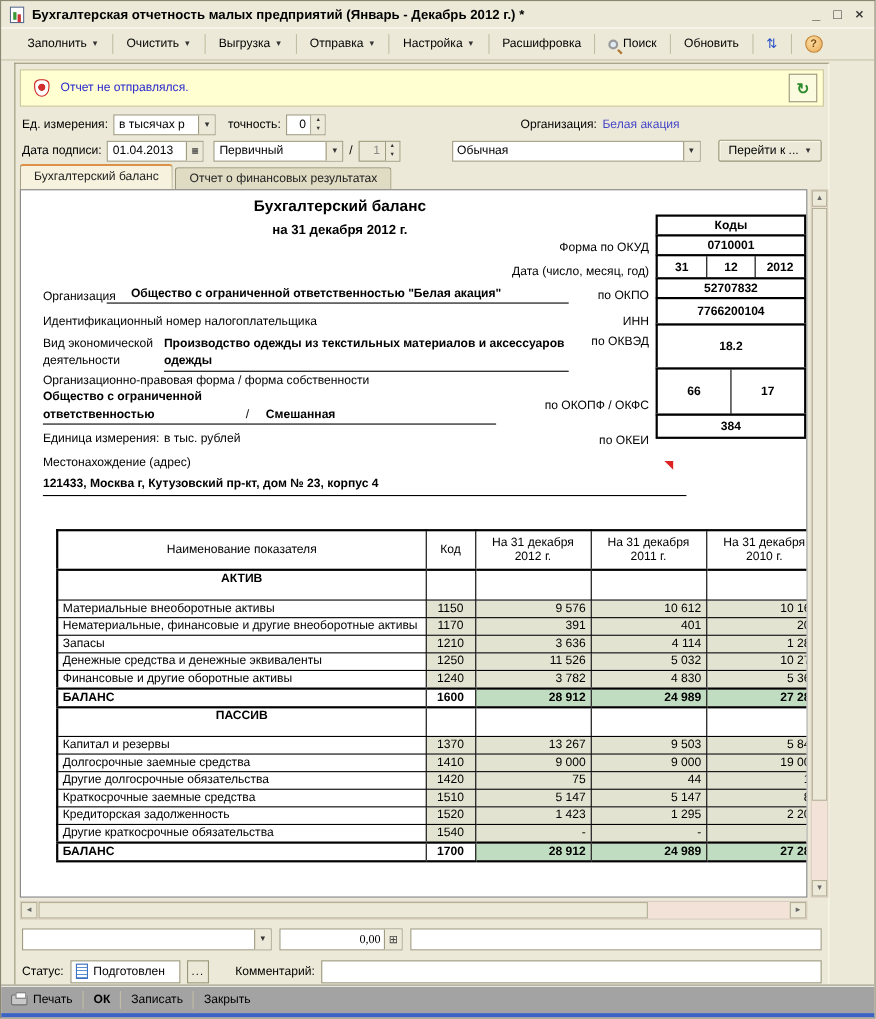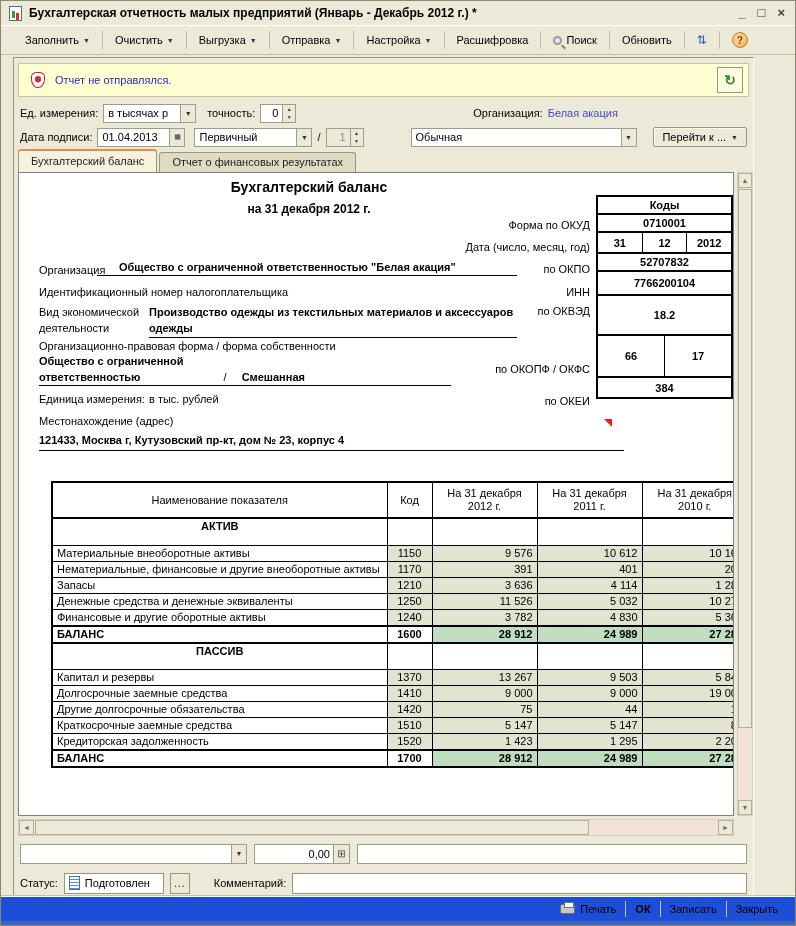--- a/index.html
+++ b/index.html
@@ -119,39 +119,39 @@
   .hscroll-row { display:flex; margin:3px 0 0 4px; }
   .hscroll { width:716px; height:17px; display:flex; background:#f3e2d8; border:1px solid #d8cfc0; }
   .hbtn { width:15px; height:100%; background:#ece9d8; border:1px solid #b4b096; font-size:7px; color:#666;
           display:flex; align-items:center; justify-content:center; flex:none; }
   .htrack { flex:1; position:relative; }
   .hthumb { position:absolute; left:1px; top:0; bottom:0; width:81%; background:#ece9d8; border:1px solid #b4b096; }
 
   
   .bc { display:flex; align-items:center; gap:7px; margin:7px 6px 0 6px; height:21px; }
   .bc .combo1 { width:227px; height:20px; }
-  .amount { display:flex; width:96px; height:20px; background:#fff; border:1px solid #a09c80; }
+  .amount { display:flex; width:112px; height:20px; background:#fff; border:1px solid #a09c80;font-family:Liberation Serif, serif; }
   .amount-val { flex:1; font-size:11px; text-align:right; padding:3px 3px; }
   .calc-btn { width:16px; background:#ece9d8; border-left:1px solid #a09c80; font-size:10px;
               display:flex; align-items:center; justify-content:center; color:#444; flex:none; }
   .wide-input { flex:1; height:20px; background:#fff; border:1px solid #a09c80; }
 
   .status-row { display:flex; align-items:center; gap:6px; margin:8px 6px 0 6px; font-size:11px; height:22px; }
   .status-box { display:flex; align-items:center; gap:5px; width:100px; height:21px;
                 background:#fff; border:1px solid #9a9678; padding:0 4px; }
   .mini-doc { width:11px; height:14px; flex:none; border:1px solid #4070c0; background:
               repeating-linear-gradient(#fff 0 2px, #5b8fd6 2px 3px); }
   .dots-btn { width:20px; height:21px; background:#ece9d8; border:1px solid #9a9678; font-size:10px;
               display:flex; align-items:center; justify-content:center; letter-spacing:1px; }
   .comment-input { flex:1; height:21px; background:#fff; border:1px solid #9a9678; }
 
   
   .btnbar { position:absolute; left:0; right:0; bottom:4px; height:26px; display:flex;
-            align-items:center; justify-content:flex-end; padding-right:8px;
-            border-top:1px solid #c6c2a8; box-shadow:0 1px 0 #fffef4 inset; background:#1d4ed8; }
+            align-items:center; padding-right:19px;
+            border-top:1px solid #c6c2a8; box-shadow:0 1px 0 #fffef4 inset; background:#a3a3a3; }
   .bb-btn { display:flex; align-items:center; gap:5px; font-size:11px; padding:3px 9px; }
   .bb-btn.ok { font-weight:bold; }
   .bb-sep { width:1px; height:16px; background:#c2bea4; }
   .printer { position:relative; width:15px; height:10px; background:#c8c8c8; border:1px solid #707070;
              border-radius:2px; flex:none; }
   .printer::before { content:""; position:absolute; left:3px; top:-3px; width:8px; height:4px;
                      background:#fff; border:1px solid #707070; }
   .bottom-strip { position:absolute; left:0; right:0; bottom:0; height:4px; background:#3b63c4; }
 </style>
 </head>
@@ -429,20 +429,27 @@
                 <td class="c-val">5 147</td>
                 <td class="c-val">83</td>
               </tr>
               <tr class="row-data">
                 <td class="c-name">Кредиторская задолженность</td>
                 <td class="c-code">1520</td>
                 <td class="c-val">1 423</td>
                 <td class="c-val">1 295</td>
                 <td class="c-val">2 205</td>
               </tr>
+              <tr class="row-data">
+                <td class="c-name">Другие краткосрочные обязательства</td>
+                <td class="c-code">1540</td>
+                <td class="c-val">-</td>
+                <td class="c-val">-</td>
+                <td class="c-val">-</td>
+              </tr>
               <tr class="row-total">
                 <td class="c-name">БАЛАНС</td>
                 <td class="c-code">1700</td>
                 <td class="c-val">28 912</td>
                 <td class="c-val">24 989</td>
                 <td class="c-val">27 288</td>
               </tr>
             </tbody>
         </table>
       </div>

